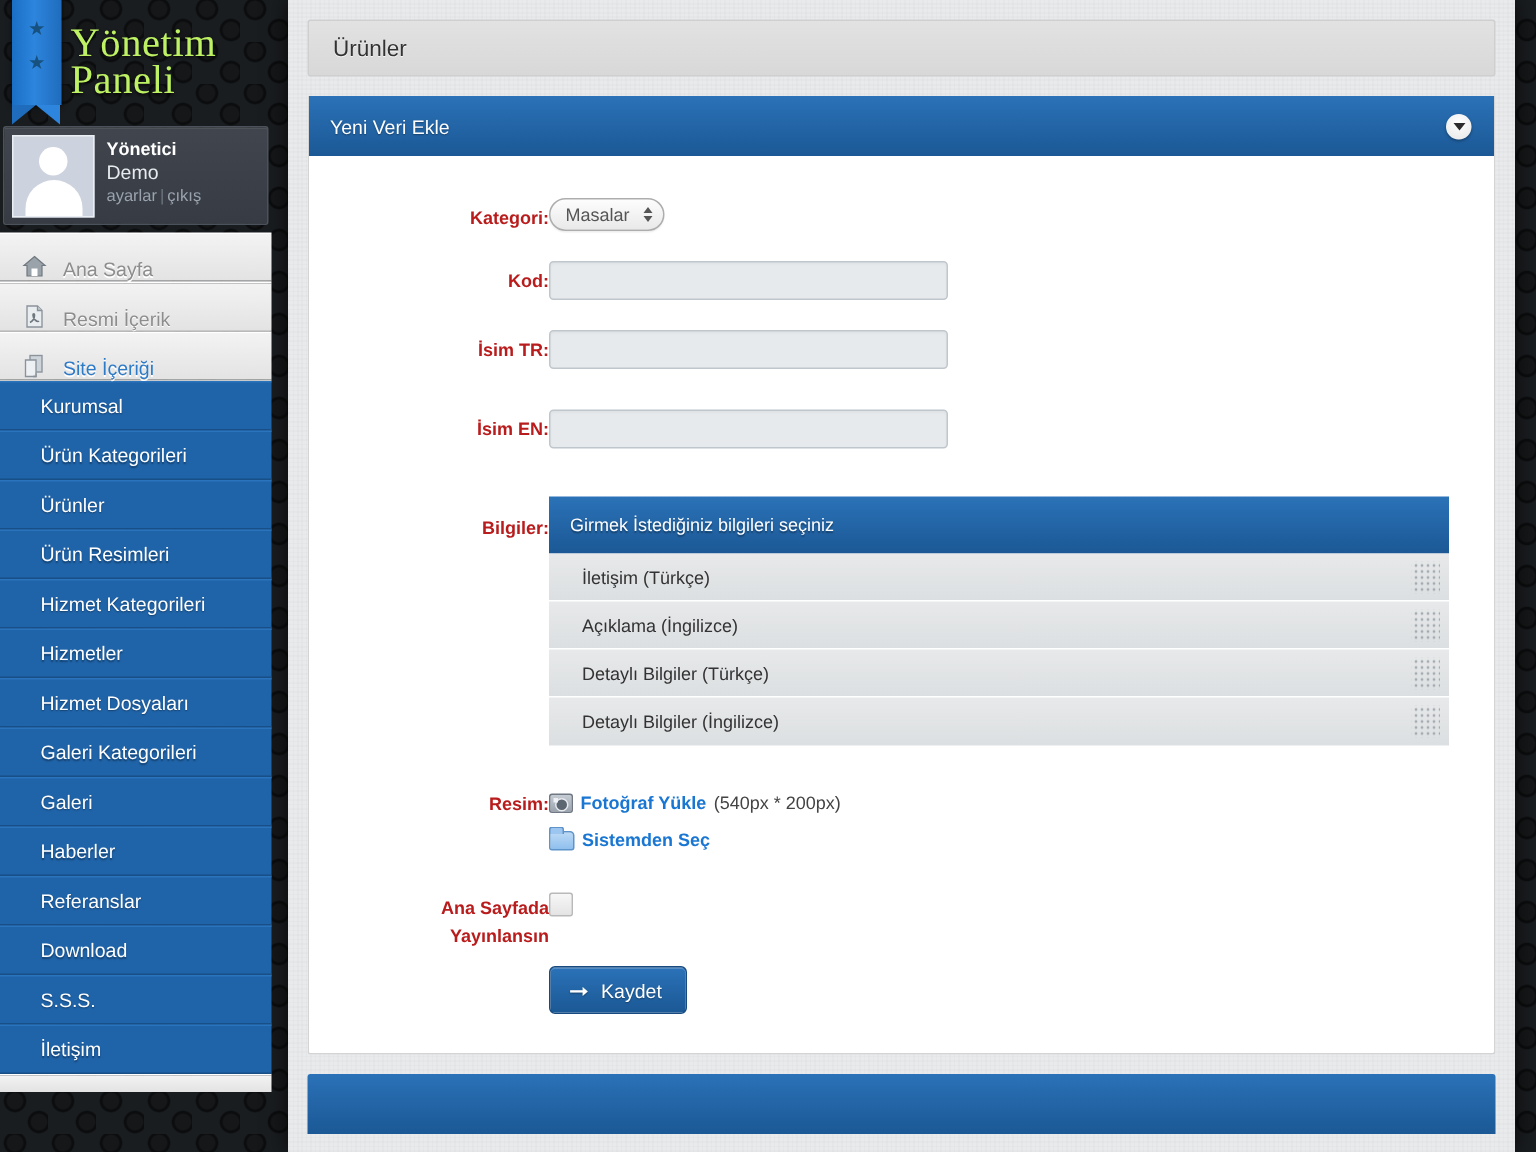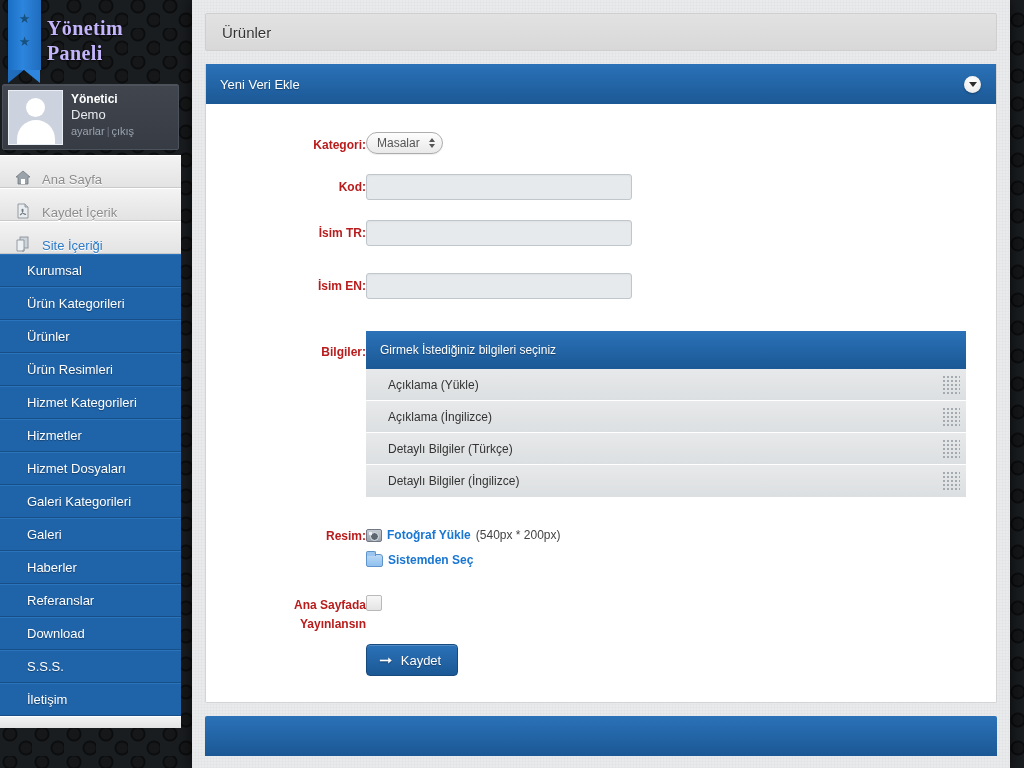--- a/index.html
+++ b/index.html
@@ -58,24 +58,24 @@
     left: 50%;
     transform: translateX(-50%);
     color: #17517f;
     font-size: 13px;
     line-height: 1;
   }
   .ribbon .rstar.s1 { top: 14px; }
   .ribbon .rstar.s2 { top: 37px; }
 
   .brand-title {
-    color: #c4b5fd;
+    color: #bef264;
     font-family: "Liberation Serif", serif;
-    font-weight: bold;
-    font-size: 20px;
+    font-weight: normal;
+    font-size: 27px;
     line-height: 25px;
     letter-spacing: 0.4px;
     text-shadow: 0 1px 2px rgba(0,0,0,0.8);
   }
 
   .profile {
     margin: 2px 2px 0 2px;
     height: 66px;
     background: linear-gradient(to bottom, #41464e 0%, #373c44 100%);
     border: 1px solid #4c525b;
@@ -461,21 +461,21 @@
     </div>
 
     <div class="nav-item">
       <span class="nav-ico">
         <svg width="18" height="18" viewBox="0 0 18 18">
           <path d="M4 2 h7 l3 3 v11 h-10 Z" fill="#e9edf0" stroke="#8a929a" stroke-width="0.9"></path>
           <path d="M11 2 v3 h3" fill="#c3cad1" stroke="#8a929a" stroke-width="0.9"></path>
           <path d="M6 13 c2-1 3-3 3-5 0-1-1-1-1 0 0 3 3 5 4 4" fill="none" stroke="#6f777f" stroke-width="1.1"></path>
         </svg>
       </span>
-      <span>Kaydet İçerik</span>
+      <span>Resmi İçerik</span>
     </div>
 
     <div class="nav-item active">
       <span class="nav-ico">
         <svg width="18" height="18" viewBox="0 0 18 18">
           <rect x="6" y="2" width="8" height="11" fill="#cdd4da" stroke="#8a929a" stroke-width="0.9"></rect>
           <path d="M3 5 h7 v11 h-7 Z" fill="#eef1f4" stroke="#8a929a" stroke-width="0.9"></path>
           <path d="M10 14 l0 2 -2 0" fill="#c3cad1" stroke="#8a929a" stroke-width="0.9"></path>
         </svg>
       </span>
@@ -572,21 +572,21 @@
         <input class="txt-input" type="text" placeholder="" style="">
       </div>
 
       <div class="frow" style="margin-bottom:28px;">
         <div class="flabel" style="padding-top:13px;">Bilgiler:</div>
         <div class="sortbox">
           <div class="sort-head">
             <span>Girmek İstediğiniz bilgileri seçiniz</span>
           </div>
           <div class="sort-item">
-            <span>Açıklama (Yükle)</span>
+            <span>İletişim (Türkçe)</span>
             <span class="grip"></span>
           </div>
           <div class="sort-item">
             <span>Açıklama (İngilizce)</span>
             <span class="grip"></span>
           </div>
           <div class="sort-item">
             <span>Detaylı Bilgiler (Türkçe)</span>
             <span class="grip"></span>
           </div>

